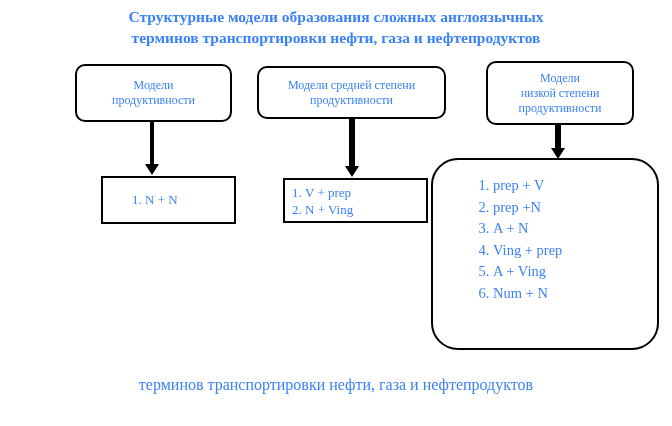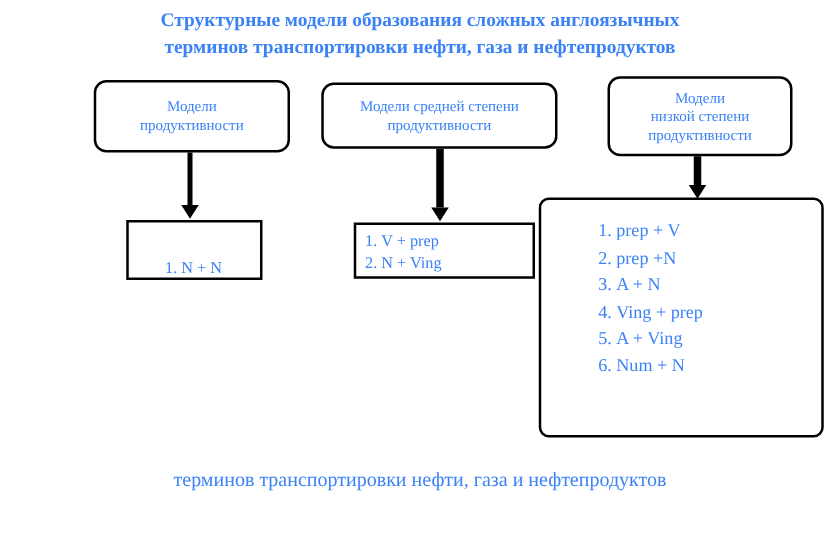--- a/index.html
+++ b/index.html
@@ -64,32 +64,32 @@
   .arrow3 .shaft { width: 6px; }
 
   .bottombox {
     position: absolute;
     border: 2px solid #000;
     box-sizing: border-box;
     background: #ffffff;
     font-size: 13px;
   }
   .bbox1 {
-    left: 101px; top: 176px; width: 109px; height: 48px;
-    display: flex; align-items: flex-end;
+    left: 101px; top: 176px; width: 135px; height: 48px;
+    display: flex; align-items: center;
   }
   .bbox1 ol { margin: 0; padding-left: 42px; }
   .bbox2 {
     left: 283px; top: 178px; width: 145px; height: 45px;
     display: flex; align-items: center;
   }
   .bbox2 ol { margin: 0; padding-left: 20px; line-height: 17px; }
   .bbox3 {
     left: 431px; top: 158px; width: 228px; height: 192px;
-    border-radius: 8px;
+    border-radius: 27px;
     font-size: 14.5px;
   }
   .bbox3 ol { margin: 15px 0 0 0; padding-left: 60px; line-height: 21.5px; }
 
   .caption {
     position: absolute;
     top: 372px;
     left: 0;
     width: 100%;
     text-align: center;

